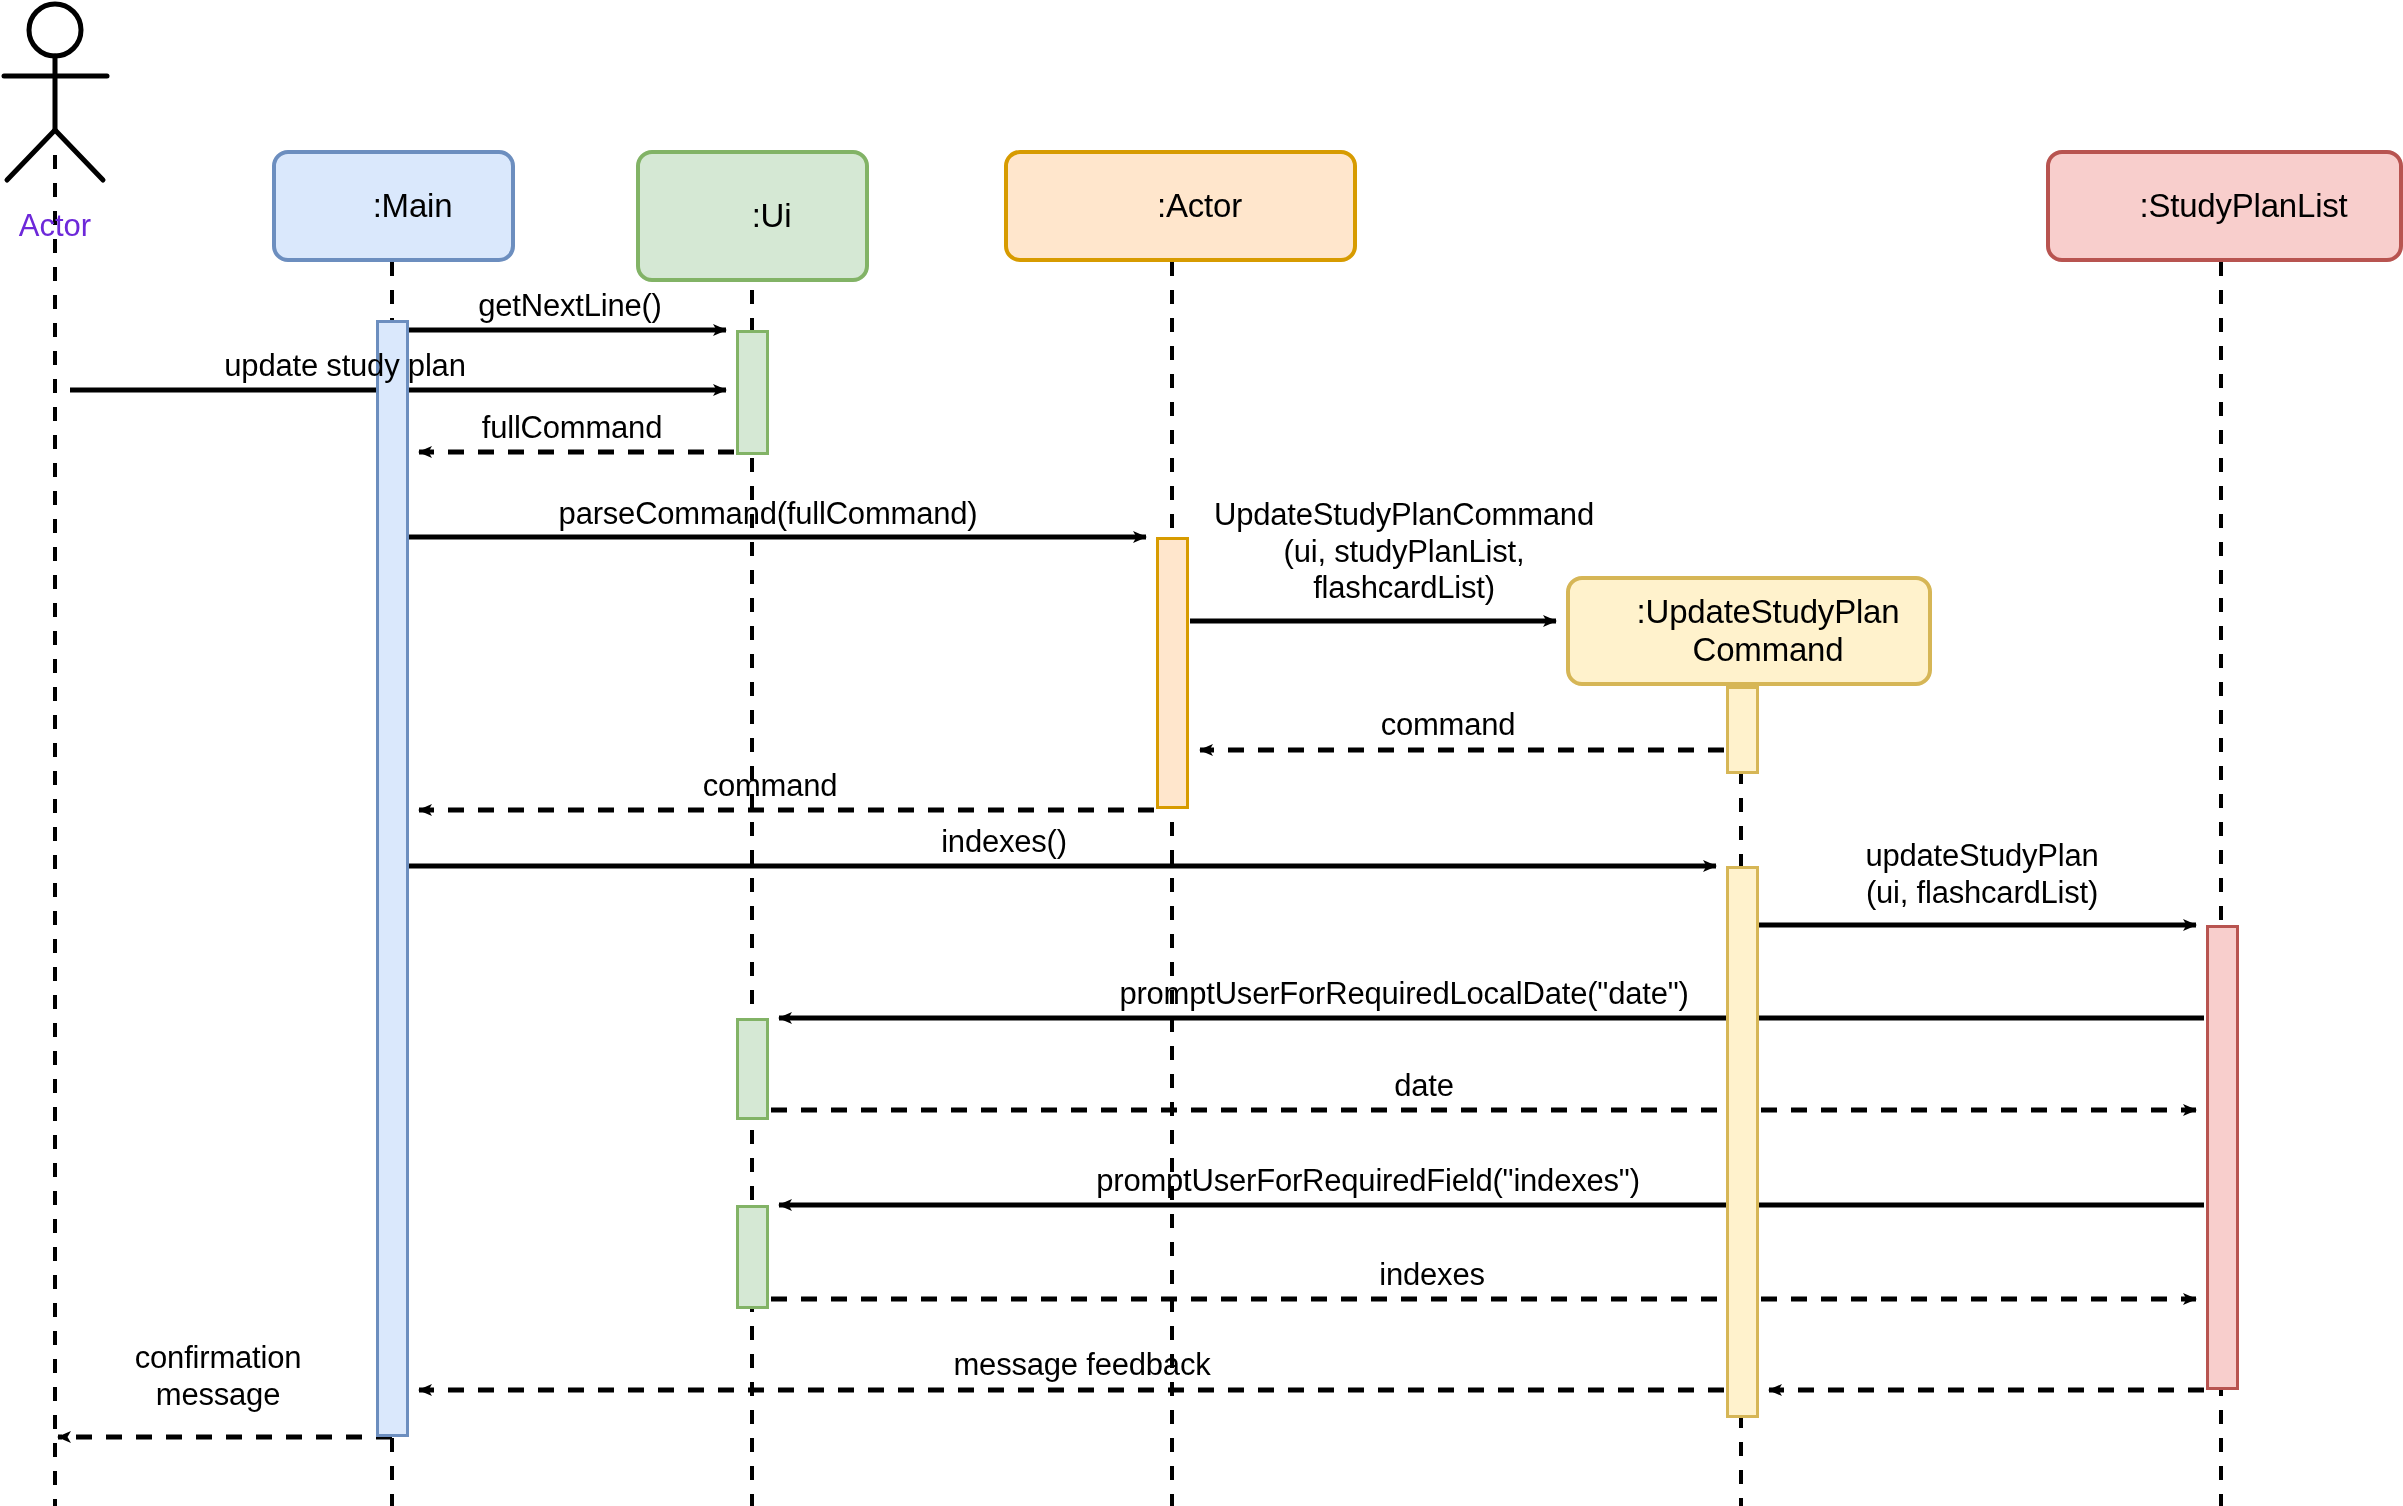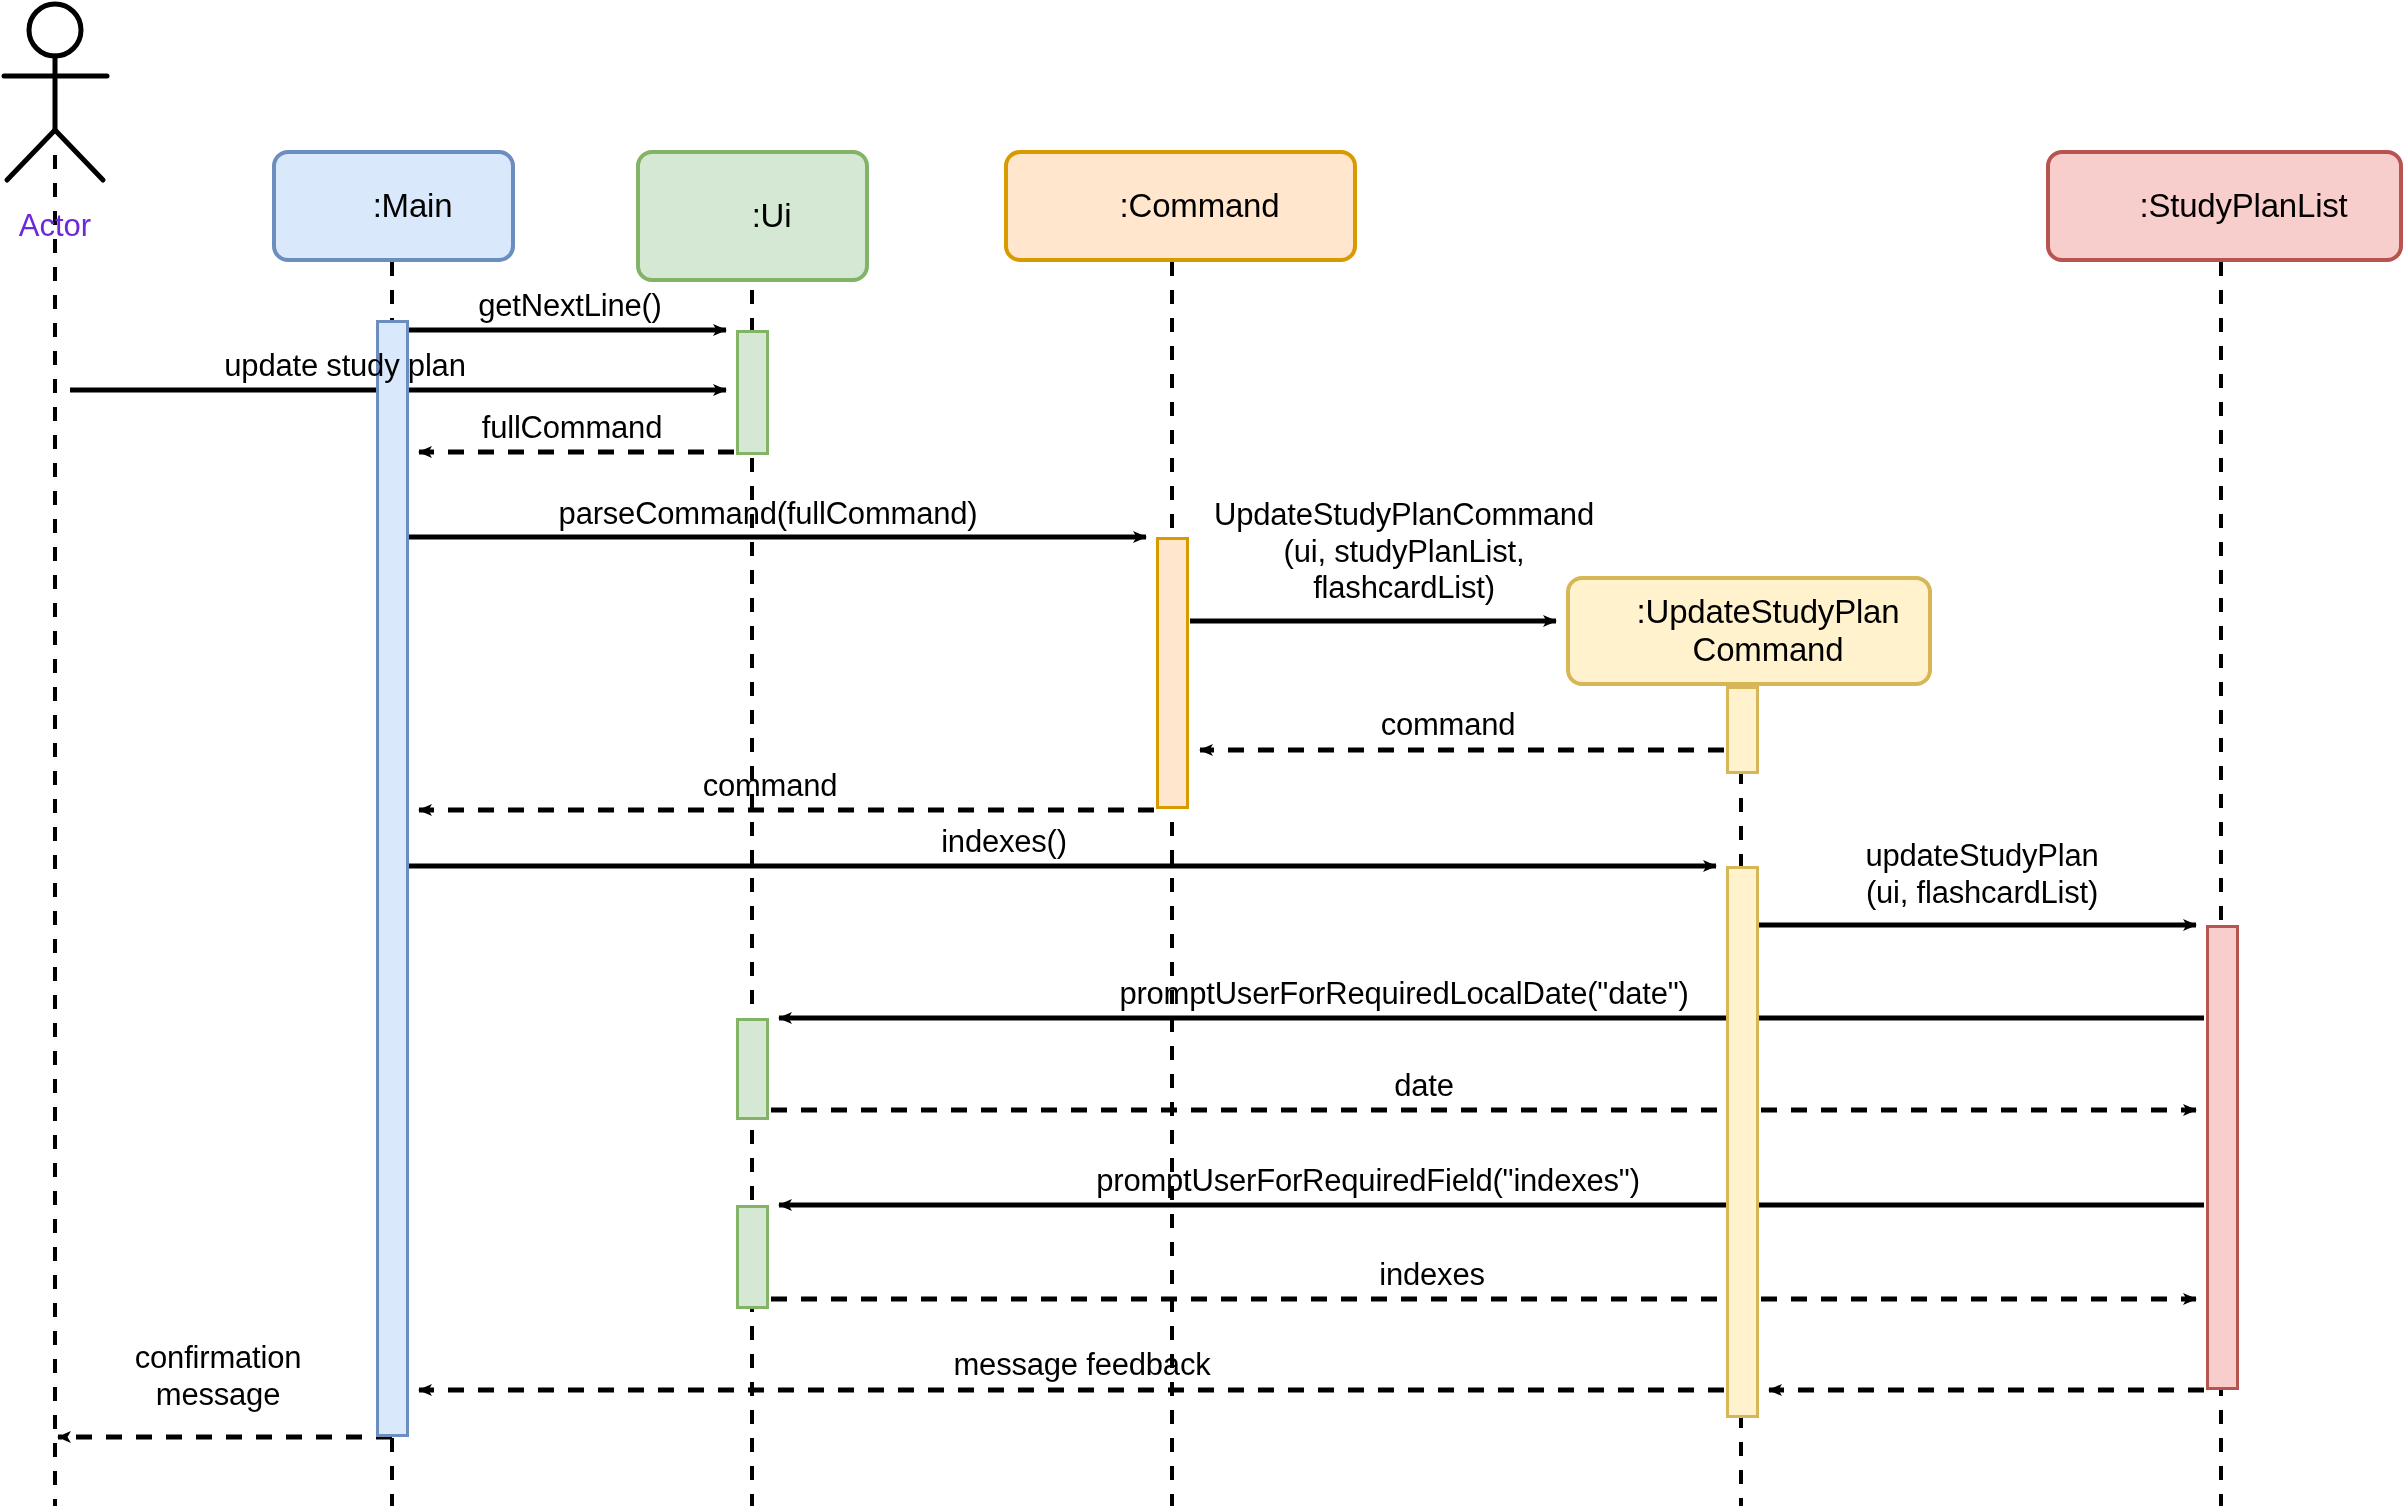--- a/index.html
+++ b/index.html
@@ -143,21 +143,21 @@
 
   <div class="lifeline-box" style="left:272px; top:150px; width:243px; height:112px; background:#dae8fc; border-color:#6c8ebf;">
     <span>:Main</span>
   </div>
 
   <div class="lifeline-box" style="left:636px; top:150px; width:233px; height:132px; background:#d5e8d4; border-color:#82b366;">
     <span>:Ui</span>
   </div>
 
   <div class="lifeline-box" style="left:1004px; top:150px; width:353px; height:112px; background:#ffe6cc; border-color:#d79b00;">
-    <span>:Command</span>
+    <span>:Actor</span>
   </div>
 
   <div class="lifeline-box" style="left:2046px; top:150px; width:357px; height:112px; background:#f8cecc; border-color:#b85450;">
     <span>:StudyPlanList</span>
   </div>
 
   <div class="lifeline-box" style="left:1566px; top:576px; width:366px; height:110px; background:#fff2cc; border-color:#d6b656;">
     <span class="multiline" style="white-space:pre-line;">:UpdateStudyPlan
 Command</span>
   </div>

